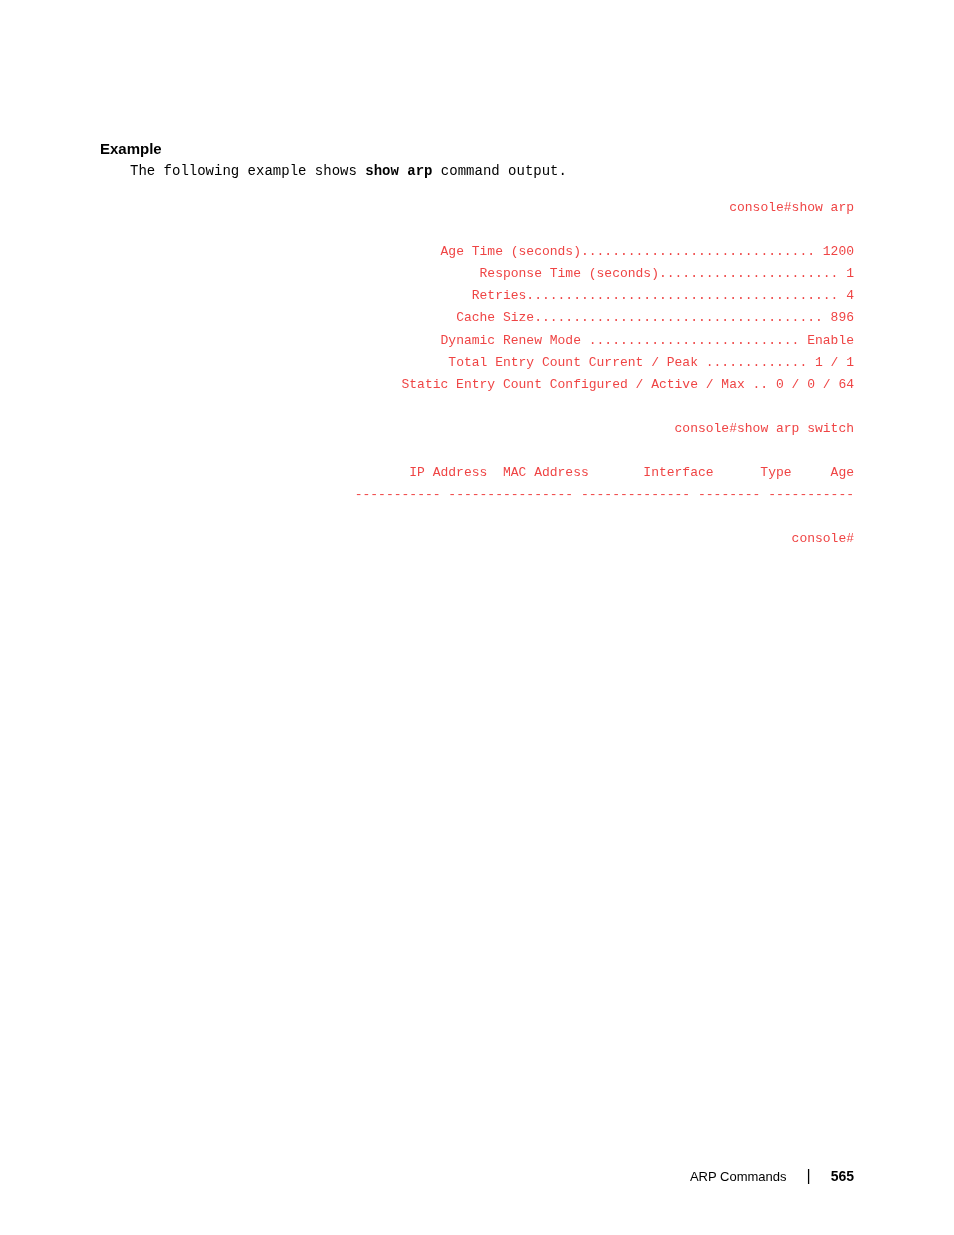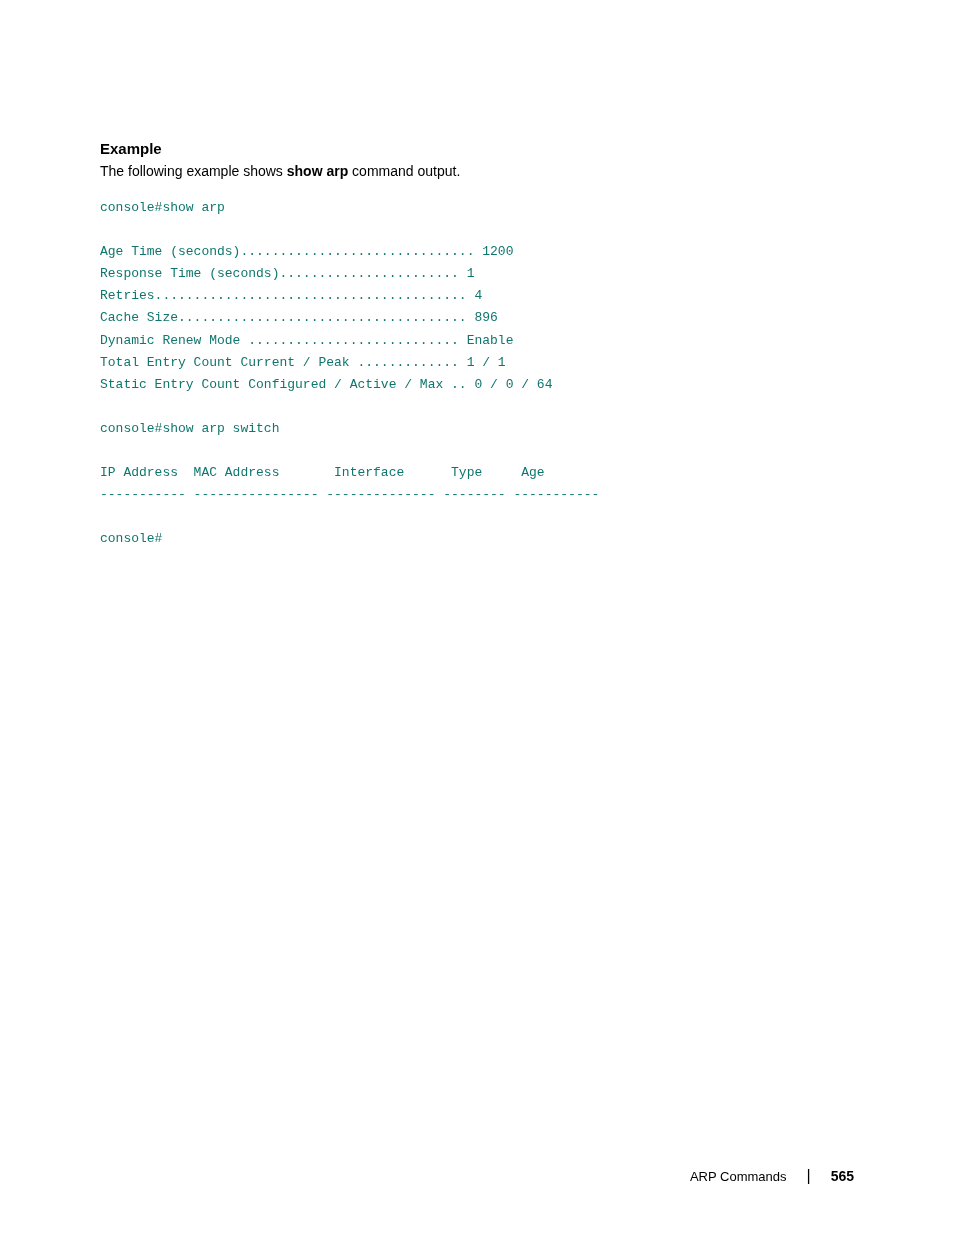--- a/index.html
+++ b/index.html
@@ -26,35 +26,37 @@
     }
 
     .example-heading {
       font-family: Arial, Helvetica, sans-serif;
       font-size: 15px;
       font-weight: bold;
       margin-bottom: 6px;
     }
 
     .example-description {
-      font-family: Liberation Sans, sans-serif;
+      font-family: Liberation Mono, monospace;
       font-size: 14px;
       margin-bottom: 18px;
+      margin-left: 30px;
     }
 
     .example-description .bold {
       font-weight: bold;
     }
 
     .code-block {
       font-family: "Courier New", Courier, monospace;
       font-size: 13px;
       line-height: 1.7;
       white-space: pre;
-      color: #0f766e;
+      color: #ef4444;
+      text-align: right;
     }
 
     .footer {
       position: absolute;
       bottom: 50px;
       right: 100px;
       font-family: Arial, Helvetica, sans-serif;
       font-size: 13px;
       color: #000000;
       display: flex;

